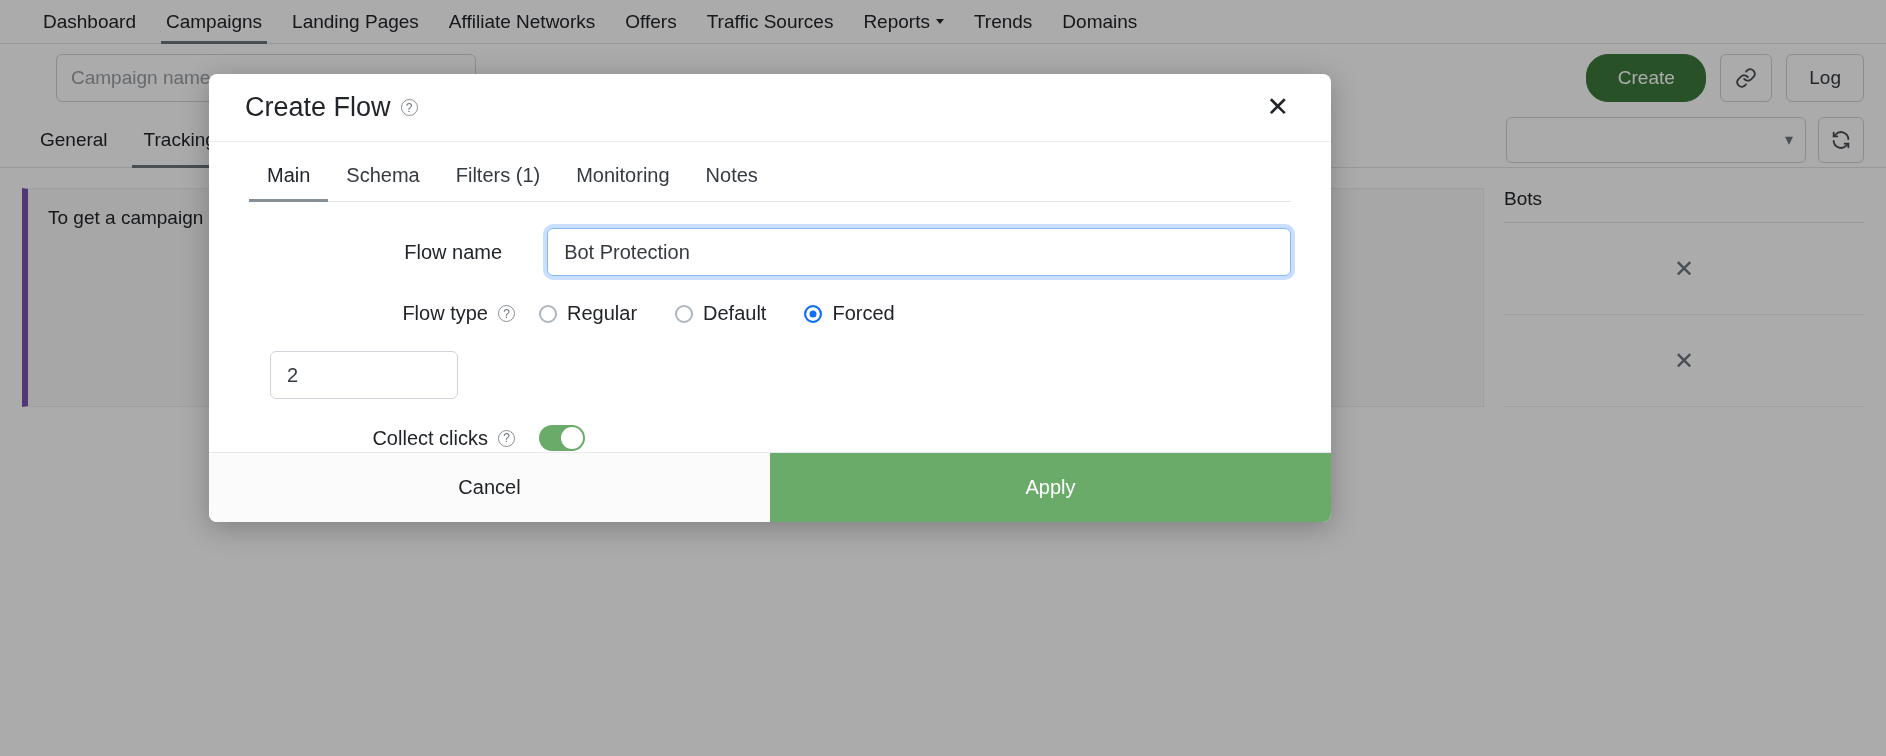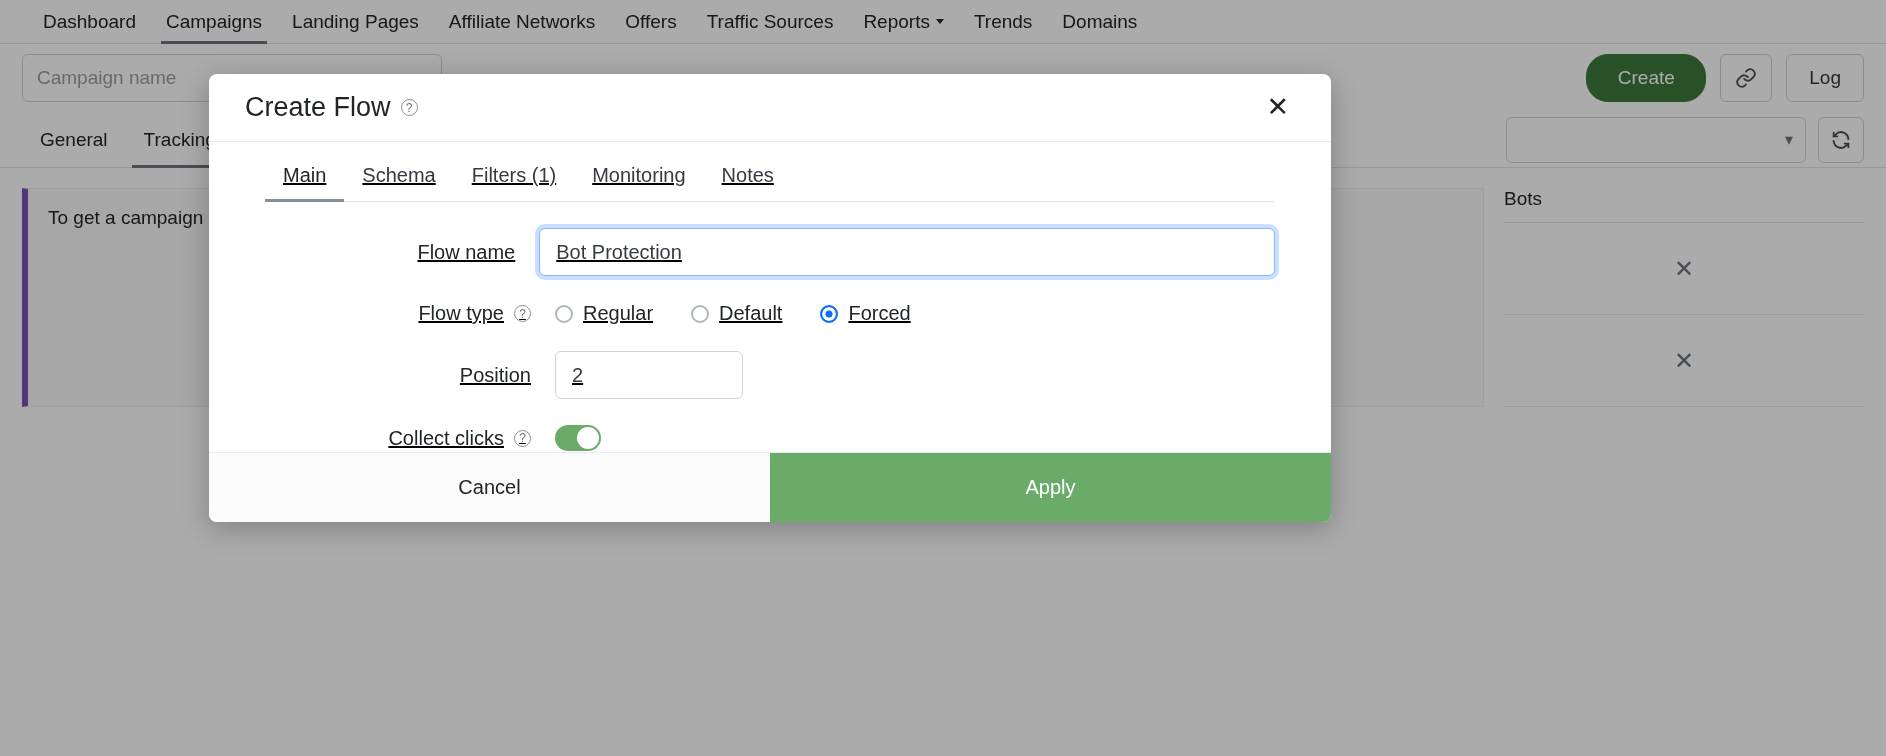--- a/index.html
+++ b/index.html
@@ -50,20 +50,21 @@
     border-right: 4px solid transparent;
     border-top: 5px solid #212529;
   }
 
   .toolbar {
     height: 68px;
     display: flex; align-items: center;
     padding: 0 22px;
     gap: 14px;
     background: #fff;
+    margin-left: 34px;
   }
   .campaign-input {
     width: 420px; height: 48px;
     border: 1px solid #ced4da;
     border-radius: 6px;
     padding: 0 14px;
     font-size: 19px;
     color: #6c757d;
     background: #fff;
     outline: none;
@@ -212,23 +213,22 @@
     font-size: 27px;
     color: #212529;
     cursor: pointer;
     line-height: 1;
     padding: 4px 6px;
   }
 
   .modal-body {
     flex: 1 1 auto;
     overflow-y: auto;
-    padding: 0 56px;
+    padding: 0 40px;
     position: relative;
-    text-decoration: underline;
   }
   .modal-body::-webkit-scrollbar { width: 9px; }
   .modal-body::-webkit-scrollbar-thumb { background: #6e6e6e; border-radius: 5px; }
   .modal-body::-webkit-scrollbar-track { background: transparent; }
 
   .modal-tabs {
     display: flex; align-items: flex-end;
     gap: 0;
     border-bottom: 1px solid #e3e3e3;
     margin-top: 8px;
@@ -264,20 +264,21 @@
   }
   .text-input {
     height: 48px;
     border: 1px solid #ced4da;
     border-radius: 6px;
     font-size: 20px;
     color: #343a40;
     padding: 0 16px;
     background: #fff;
     outline: none;
+    margin-left: 21px;
   }
   .text-input.focused {
     border-color: #86b7fe;
     box-shadow: 0 0 0 4px rgba(13,110,253,0.22);
   }
   #flow-name-input { width: 780px; }
   #position-input { width: 188px; }
 
   .radio-group { display: flex; align-items: center; gap: 38px; }
   .radio-opt { display: flex; align-items: center; gap: 10px; cursor: pointer; }
@@ -455,23 +456,20 @@
           <span class="radio-label">Default</span>
         </div>
         <div class="radio-opt selected">
           <span class="radio-dot"></span>
           <span class="radio-label">Forced</span>
         </div>
       </div>
     </div>
 
     <div class="form-row">
-      <div class="form-label">
-        <span>Position</span>
-      </div>
       <input id="position-input" class="text-input" value="2" style="">
     </div>
 
     <div class="form-row" style="margin-bottom:30px;">
       <div class="form-label">
         <span>Collect clicks</span>
         <span class="help-icon">?</span>
       </div>
       <div class="toggle">
         <span class="knob"></span>

